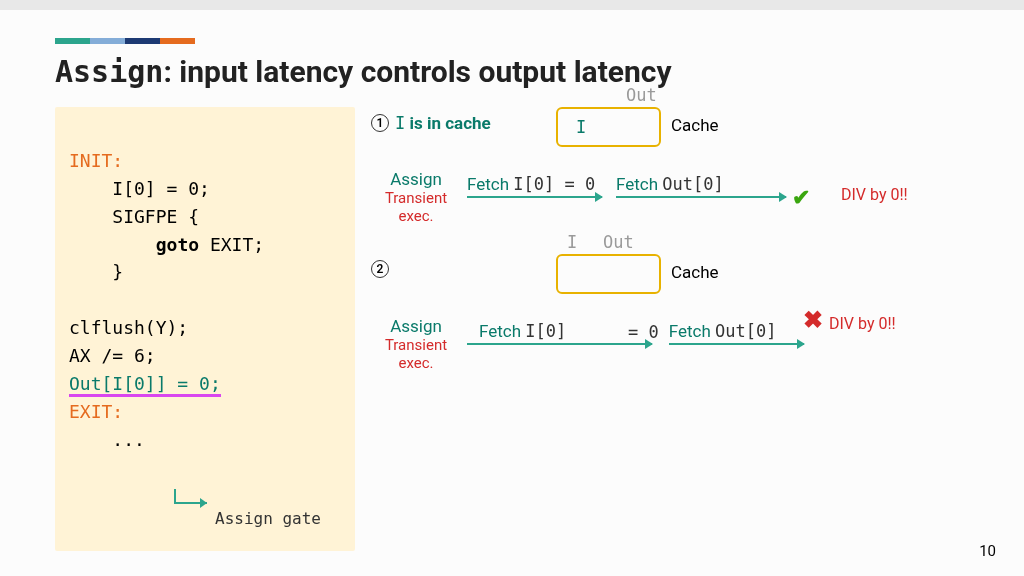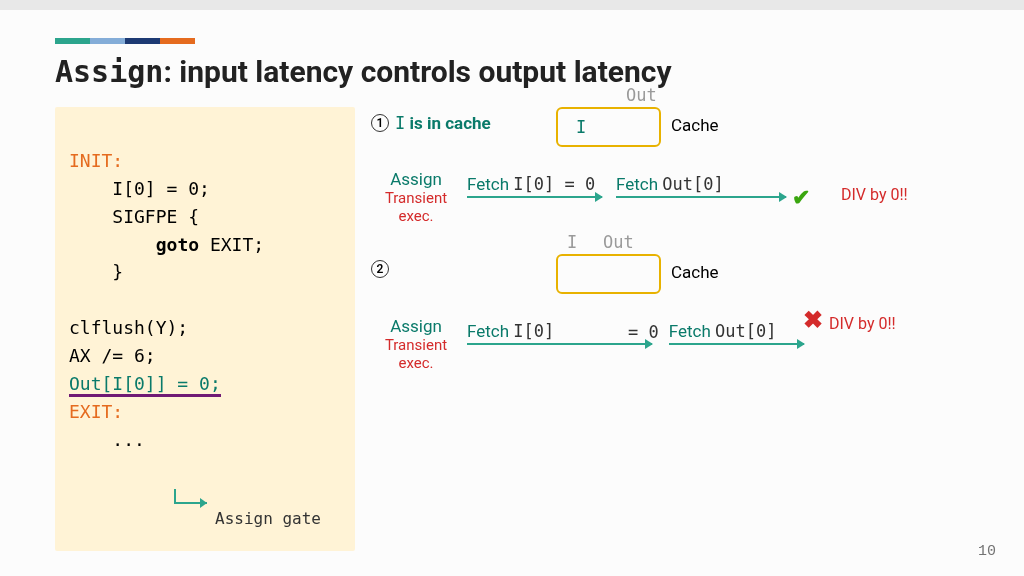--- a/index.html
+++ b/index.html
@@ -17,36 +17,36 @@
   .accent .c3{width:35px;background:#1d3a73;} .accent .c4{width:35px;background:#e56b1f;}
   h1 { font-size: 30px; font-weight:700; color:#222; margin: 6px 0 18px 55px; }
   h1 .mono { font-family: Menlo, Consolas, monospace; }
   .main { display:flex; padding-left:55px; }
   .code {
     width:300px; background:#fff3d6; border-radius:2px;
     font-family: Menlo, Consolas, monospace; font-size:18px; line-height:1.55;
     padding:12px 14px 14px; position:relative; white-space:pre;
   }
   .kw-orange{color:#e56b1f;} .kw-teal{color:#0a7a6a;} .kw-bold{font-weight:700;}
-  .underline{border-bottom:3px solid #701a75;display:inline-block;line-height:1.1;}
+  .underline{border-bottom:3px solid #d946ef;display:inline-block;line-height:1.1;}
   .gate-label{position:absolute;left:160px;bottom:20px;font-size:16px;color:#333;}
   .gate-label .m{font-family:Menlo,Consolas,monospace;}
   .gate-arrow{position:absolute;left:112px;bottom:34px;}
   .right { width:610px; margin-left:16px; font-size:17px; position:relative; }
   .case-head{display:flex;align-items:center;gap:6px;margin-bottom:6px;}
   .circ{display:inline-block;width:18px;height:18px;border:1.5px solid #333;border-radius:50%;text-align:center;font-size:12px;line-height:16px;font-weight:600;}
   .mono{font-family:Menlo,Consolas,monospace;}
   .teal{color:#0a7a6a;} .red{color:#d42b2b;} .gray{color:#9a9a9a;}
   .cache-lbl{position:absolute;}
   .cachebox{border:2px solid #e8b200;border-radius:6px;width:105px;height:40px;display:flex;align-items:center;justify-content:flex-start;padding-left:18px;}
   .row{display:flex;align-items:center;gap:6px;}
   .assign-col{width:90px;text-align:center;}
   .arrow{height:2px;background:#2ca58d;position:relative;flex-shrink:0;}
   .arrow::after{content:"";position:absolute;right:-1px;top:-4px;border-left:8px solid #2ca58d;border-top:5px solid transparent;border-bottom:5px solid transparent;}
-  .pagenum{position:absolute;right:28px;bottom:16px;color:#737373;font-size:15px;font-family:Liberation Mono, monospace;}
+  .pagenum{position:absolute;right:28px;bottom:16px;color:#000000;font-size:15px;}
   .check{color:#3aa60f;font-size:22px;font-weight:900;}
   .cross{color:#d42b2b;font-size:24px;font-weight:900;}
   .case{position:relative;height:125px;}
 </style>
 </head>
 <body>
 
 <div class="topbar"></div>
 <div class="accent">
   <span class="c1"></span>
@@ -120,21 +120,21 @@
       <div style="position:absolute;left:185px;top:0;" class="cachebox"></div>
       <div class="cache-lbl" style="left:300px;top:8px;">Cache</div>
 
       <div style="position:absolute;left:0;top:62px;" class="row">
         <div class="assign-col">
           <div class="teal">Assign</div>
           <div class="red" style="white-space:pre-line;font-size:15px;">Transient
 exec.</div>
         </div>
         <div style="position:relative;">
-          <div style="position:absolute;top:-22px;left:0;white-space:nowrap;" class="teal"><span>Fetch </span><span class="mono" style="color:#333">I[0]</span></div>
+          <div style="position:absolute;top:-22px;left:12px;white-space:nowrap;" class="teal"><span>Fetch </span><span class="mono" style="color:#333">I[0]</span></div>
           <div class="arrow" style="width:185px;"></div>
         </div>
         <div class="mono" style="color:#333;margin:0 4px 0 -30px;position:relative;top:-12px;"><span>= </span><span>0</span></div>
         <div style="position:relative;">
           <div style="position:absolute;top:-22px;left:0;white-space:nowrap;" class="teal"><span>Fetch </span><span class="mono" style="color:#333">Out[0]</span></div>
           <div class="arrow" style="width:135px;"></div>
         </div>
       </div>
       <span class="cross cache-lbl" style="left:432px;top:52px;">✖</span>
       <div class="red cache-lbl" style="left:458px;top:60px;font-size:16px;">DIV by 0!!</div>

